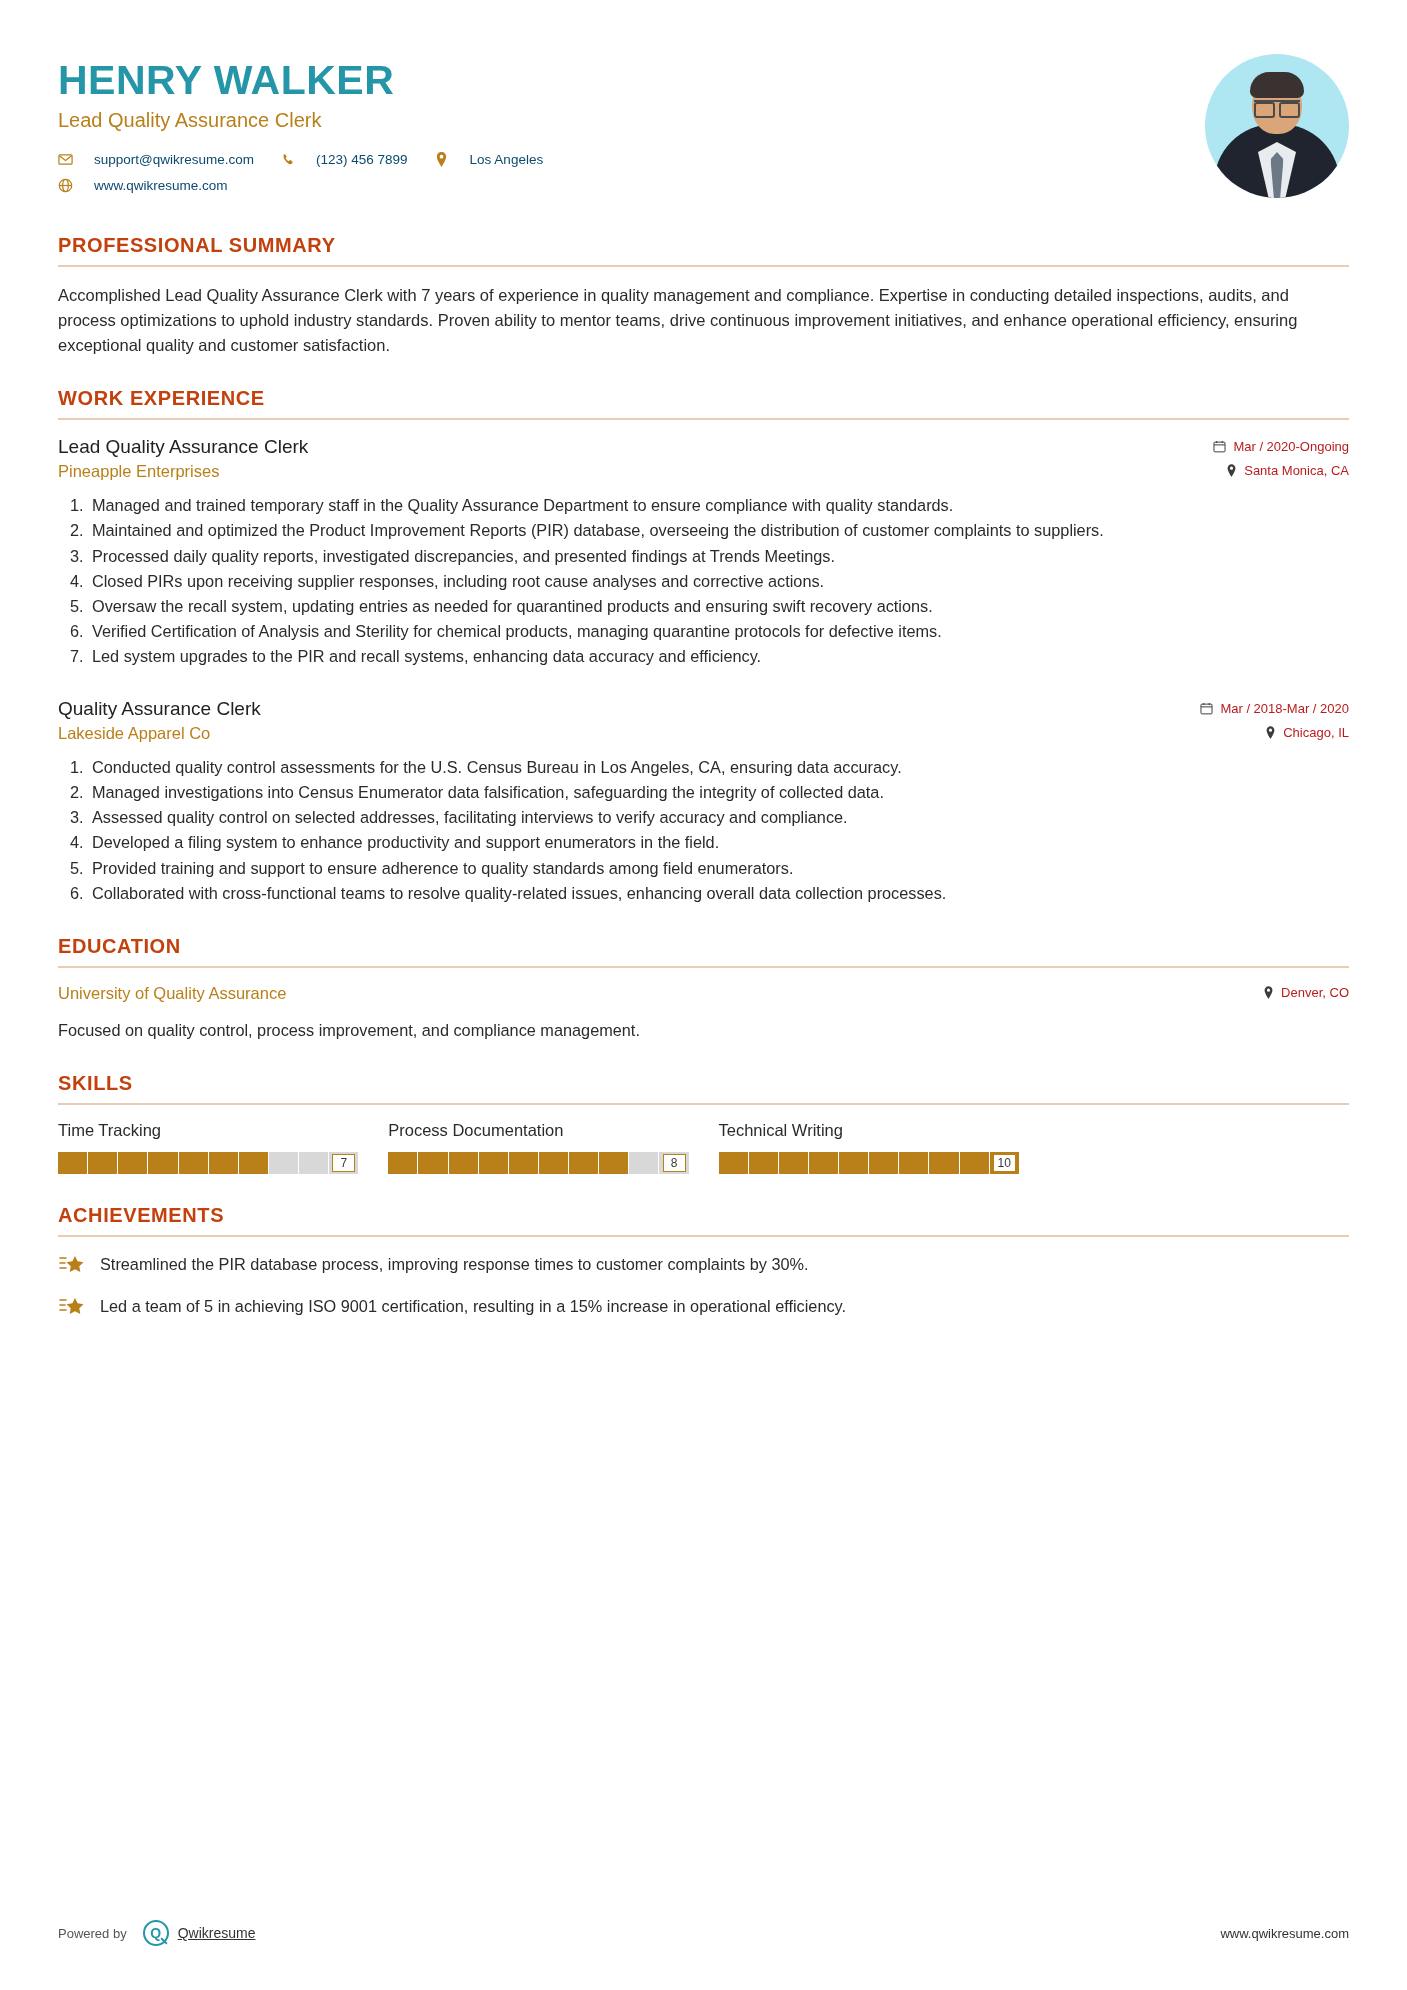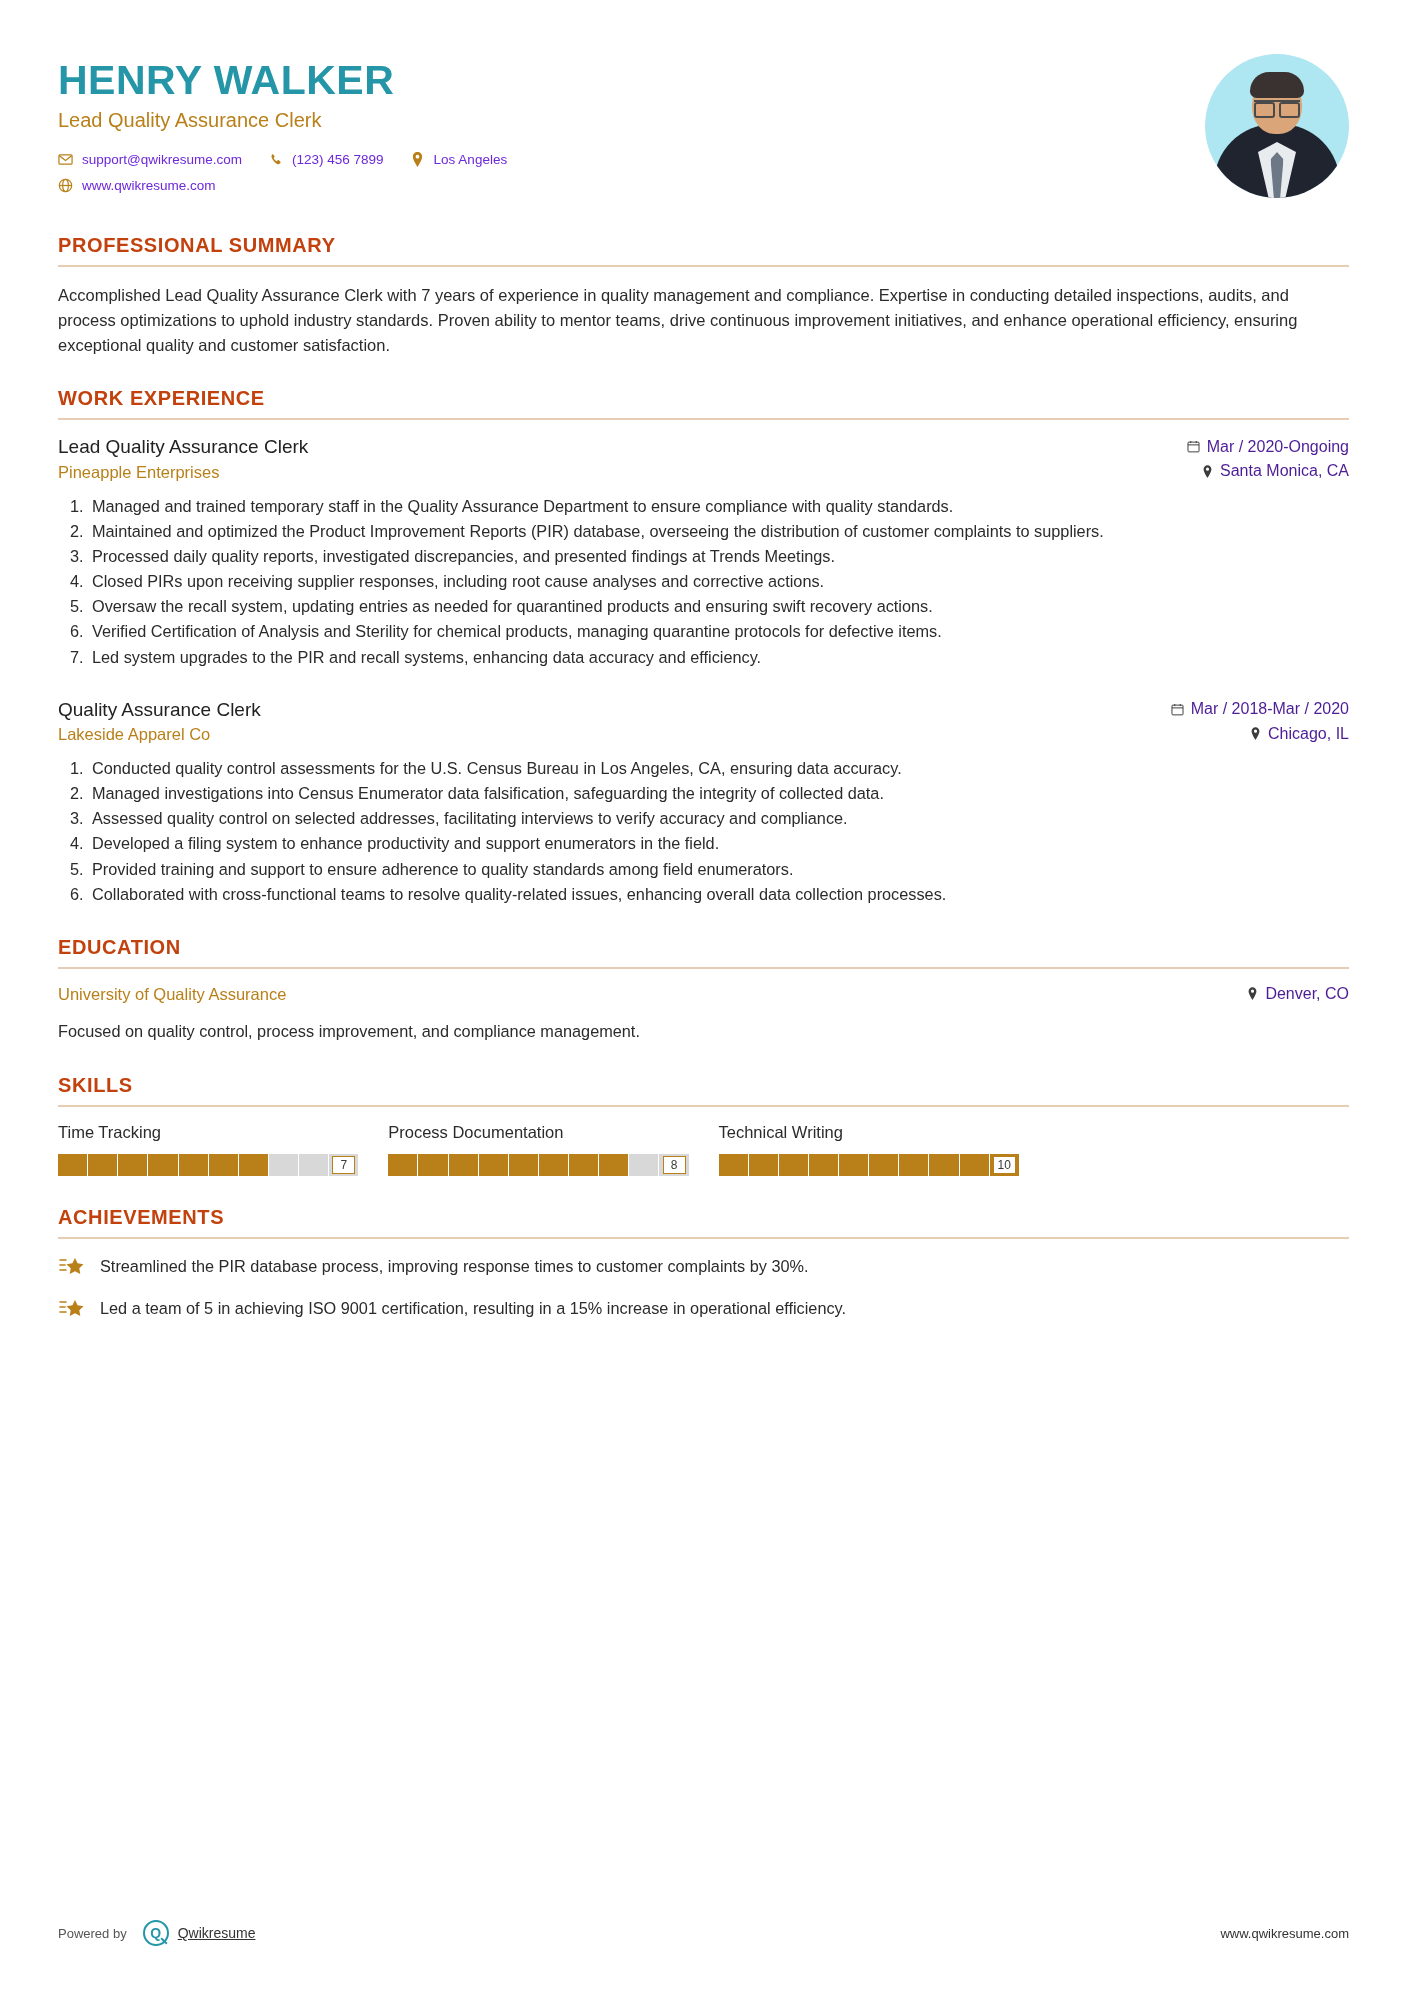--- a/index.html
+++ b/index.html
@@ -44,23 +44,24 @@
     display: flex;
     align-items: center;
     flex-wrap: wrap;
     gap: 0px;
     margin-bottom: 11px;
   }
   .contact-item {
     display: flex;
     align-items: center;
     font-size: 13.5px;
-    color: #6d28d9;
+    color: #0c4a6e;
     margin-right: 26px;
     white-space: nowrap;
+    gap: 12px;
   }
   .contact-item .ci-icon {
     color: #b9801a;
     margin-right: 9px;
     display: inline-flex;
     align-items: center;
     justify-content: center;
     width: 15px;
     height: 15px;
   }
@@ -194,22 +195,22 @@
     display: flex;
     justify-content: space-between;
     align-items: baseline;
     margin-top: 4px;
   }
   .entry-company {
     font-size: 16.5px;
     color: #b9801a;
   }
   .meta {
-    font-size: 16px;
-    color: #4c1d95;
+    font-size: 13px;
+    color: #b91c1c;
     display: flex;
     align-items: center;
     white-space: nowrap;
   }
   .meta .m-icon {
     margin-right: 7px;
     display: inline-flex;
     color: #3c3c3c;
   }
   ol.bullets {

